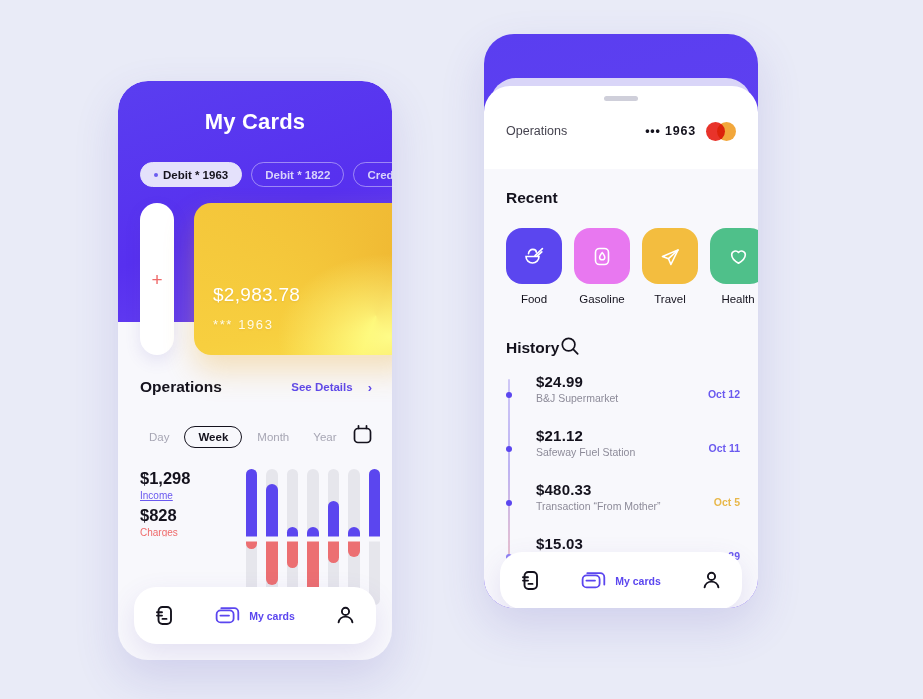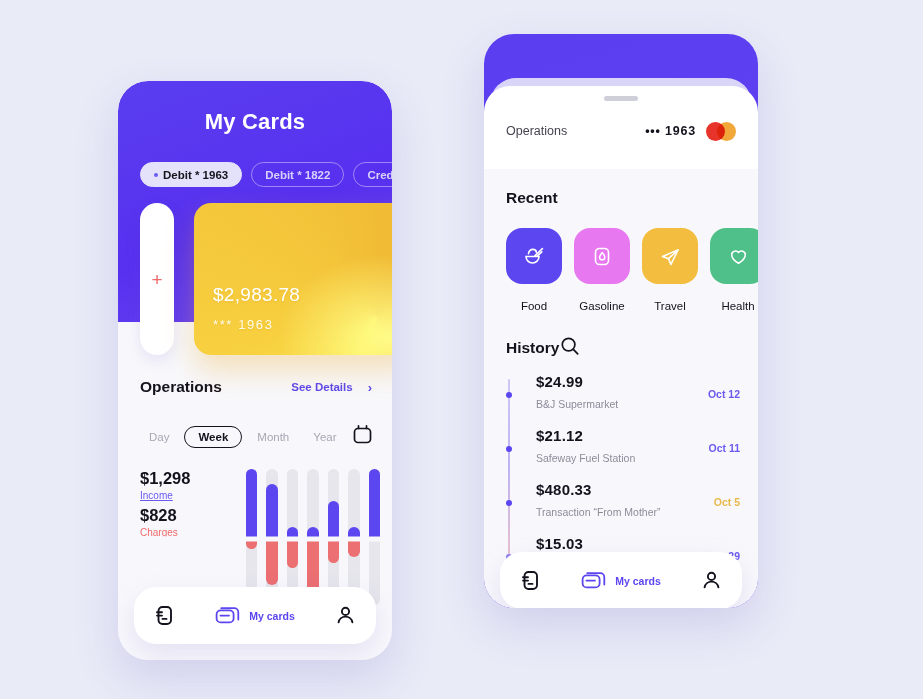--- a/index.html
+++ b/index.html
@@ -175,39 +175,39 @@
     background: #f8f8fc; border-radius: 0 0 30px 30px;
   }
   .sec-title { font-size: 15.5px; font-weight: bold; color: #14121d; }
 
   .cats { position: absolute; left: 22px; right: 16px; top: 59px; display: flex; gap: 12px; }
   .cat { width: 56px; text-align: center; }
   .cat-tile {
     width: 56px; height: 56px; border-radius: 16px;
     display: flex; align-items: center; justify-content: center;
   }
-  .cat-lbl { margin-top: 16px; font-size: 11.5px; color: #14121d; font-weight: 500; }
+  .cat-lbl { margin-top: 9px; font-size: 11.5px; color: #14121d; font-weight: 500; }
 
   .hist-head {
     position: absolute; left: 22px; right: 22px; top: 166px;
     display: flex; align-items: center; justify-content: flex-start;
   }
   .timeline { position: absolute; left: 22px; right: 18px; top: 204px; bottom: 0; }
   .tl-line {
     position: absolute; left: 2px; top: 6px; bottom: 34px; width: 2px;
     background: linear-gradient(#cfc8f6 0%, #bdb3f3 45%, #f0c3c8 100%);
     border-radius: 1px;
   }
   .tl-row { position: relative; height: 54px; padding-left: 30px; }
   .tl-dot {
     position: absolute; left: 0; top: 19px; width: 6px; height: 6px;
     border-radius: 50%; background: #5b46ef;
   }
   .tl-amt { font-size: 15px; font-weight: bold; color: #14121d; letter-spacing: .2px; }
-  .tl-merch { font-size: 10.5px; color: #8d8b99; margin-top: 8px; }
+  .tl-merch { font-size: 10.5px; color: #8d8b99; margin-top: 2px; }
   .tl-date {
     position: absolute; right: 0; top: 15px; font-size: 10.5px; font-weight: bold;
   }
 </style>
 </head>
 <body>
 
 <div class="phone-left">
 
   <div class="hero"></div>

